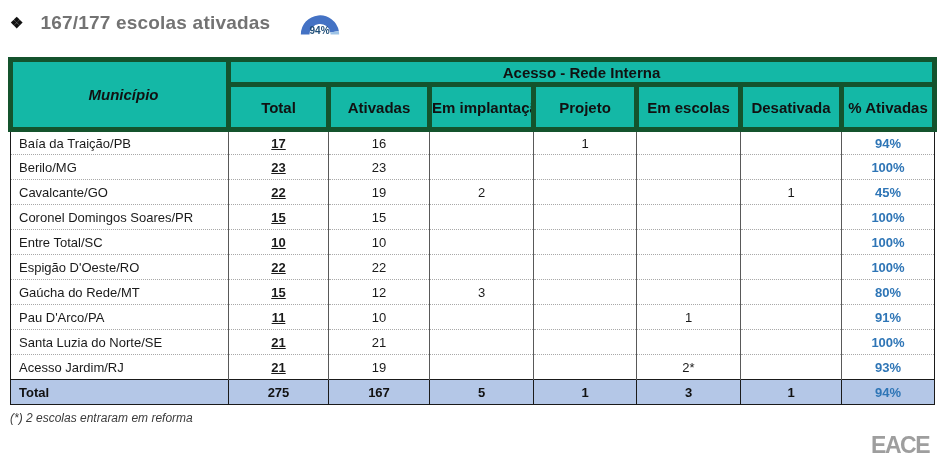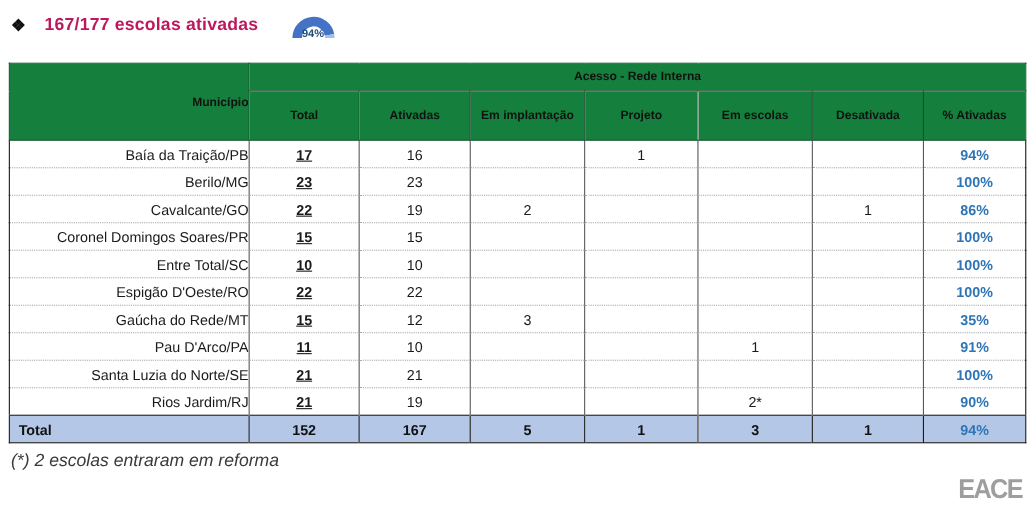--- a/index.html
+++ b/index.html
@@ -3,49 +3,49 @@
 <meta charset="utf-8">
 <style>
   * { margin:0; padding:0; box-sizing:border-box; }
   html,body { background:#ffffff; }
   body { font-family:"Liberation Sans", sans-serif; }
   .page { position:relative; width:937px; height:459px; background:#ffffff; overflow:hidden; }
 
   
   .title-row { position:absolute; top:2px; left:10px; height:42px; display:flex; align-items:center; }
   .bullet { font-size:15px; font-weight:bold; color:#111; margin-right:17px; }
-  .page-title { font-size:16px; font-weight:bold; color:#be185d; letter-spacing:.2px; }
+  .page-title { font-size:19px; font-weight:bold; color:#737373; letter-spacing:.2px; }
   .gauge-wrap { margin-left:27px; display:flex; align-items:flex-end; }
 
   
   table.report { position:absolute; top:57px; left:8px; width:924px; border-collapse:collapse; table-layout:fixed;
                  border:1.5px solid #1a1a1a; }
   th, td { overflow:hidden; white-space:nowrap; }
-  thead th { background:#15803d; border:1px solid #14532d; font-size:11px; font-weight:bold; color:#111; text-align:center; }
+  thead th { background:#14b8a6; border:5px solid #14532d; font-size:15px; font-weight:bold; color:#111; text-align:center; }
   thead tr.group-row th { height:25px; }
   thead tr.cols-row th { height:45px; }
-  th.muni-th { text-align:right; padding-left:8px; vertical-align:middle; }
+  th.muni-th { text-align:center; padding-left:8px; vertical-align:middle;font-style:italic; }
 
   tbody td { height:25px; font-size:13px; color:#1a1a1a; text-align:center; vertical-align:middle;
              border-left:1px solid #595959; }
   tbody td:first-child { border-left:none; }
   tbody tr + tr td { border-top:1px dotted #a8a8a8; }
-  tbody td.c0 { text-align:right; padding-left:8px; }
+  tbody td.c0 { text-align:left; padding-left:8px; }
   tbody td.c1 { font-weight:bold;text-decoration:underline; }
   tbody td.c7 { font-weight:bold; color:#2E75B6; }
 
   tr.total-row td { background:#B4C7E7; height:25px; font-size:13px; font-weight:bold; color:#111;
                     text-align:center; vertical-align:middle; border-top:1.2px solid #1a1a1a;
                     border-left:1px solid #1a1a1a; }
   tr.total-row td:first-child { border-left:none; }
   tr.total-row td.c0 { text-align:left; padding-left:8px; }
   tr.total-row td.c7 { color:#2E75B6; }
 
   
-  .footnote { position:absolute; top:411px; left:10px; font-size:16px; font-style:italic; color:#3a3a3a; }
+  .footnote { position:absolute; top:411px; left:10px; font-size:12px; font-style:italic; color:#3a3a3a; }
   .logo { position:absolute; top:431px; right:8px; font-size:23px; font-weight:bold; color:#9E9E9E;
           letter-spacing:-1.5px; transform:scale(1,1.08); }
 </style>
 </head>
 <body>
 
 <div class="page">
 
   <div class="title-row">
     <span class="bullet">❖</span>
@@ -107,21 +107,21 @@
           <td class="c7">100%</td>
         </tr>
         <tr>
           <td class="c0">Cavalcante/GO</td>
           <td class="c1">22</td>
           <td class="c2">19</td>
           <td class="c3">2</td>
           <td class="c4"></td>
           <td class="c5"></td>
           <td class="c6">1</td>
-          <td class="c7">86%</td>
+          <td class="c7">45%</td>
         </tr>
         <tr>
           <td class="c0">Coronel Domingos Soares/PR</td>
           <td class="c1">15</td>
           <td class="c2">15</td>
           <td class="c3"></td>
           <td class="c4"></td>
           <td class="c5"></td>
           <td class="c6"></td>
           <td class="c7">100%</td>
@@ -147,21 +147,21 @@
           <td class="c7">100%</td>
         </tr>
         <tr>
           <td class="c0">Gaúcha do Rede/MT</td>
           <td class="c1">15</td>
           <td class="c2">12</td>
           <td class="c3">3</td>
           <td class="c4"></td>
           <td class="c5"></td>
           <td class="c6"></td>
-          <td class="c7">35%</td>
+          <td class="c7">80%</td>
         </tr>
         <tr>
           <td class="c0">Pau D'Arco/PA</td>
           <td class="c1">11</td>
           <td class="c2">10</td>
           <td class="c3"></td>
           <td class="c4"></td>
           <td class="c5">1</td>
           <td class="c6"></td>
           <td class="c7">91%</td>
@@ -170,34 +170,34 @@
           <td class="c0">Santa Luzia do Norte/SE</td>
           <td class="c1">21</td>
           <td class="c2">21</td>
           <td class="c3"></td>
           <td class="c4"></td>
           <td class="c5"></td>
           <td class="c6"></td>
           <td class="c7">100%</td>
         </tr>
         <tr>
-          <td class="c0">Rios Jardim/RJ</td>
+          <td class="c0">Acesso Jardim/RJ</td>
           <td class="c1">21</td>
           <td class="c2">19</td>
           <td class="c3"></td>
           <td class="c4"></td>
           <td class="c5">2*</td>
           <td class="c6"></td>
-          <td class="c7">90%</td>
+          <td class="c7">93%</td>
         </tr>
       </tbody>
     <tfoot>
       <tr class="total-row">
         <td class="c0">Total</td>
-        <td class="c1">152</td>
+        <td class="c1">275</td>
         <td class="c2">167</td>
         <td class="c3">5</td>
         <td class="c4">1</td>
         <td class="c5">3</td>
         <td class="c6">1</td>
         <td class="c7">94%</td>
       </tr>
     </tfoot>
   </table>
 

